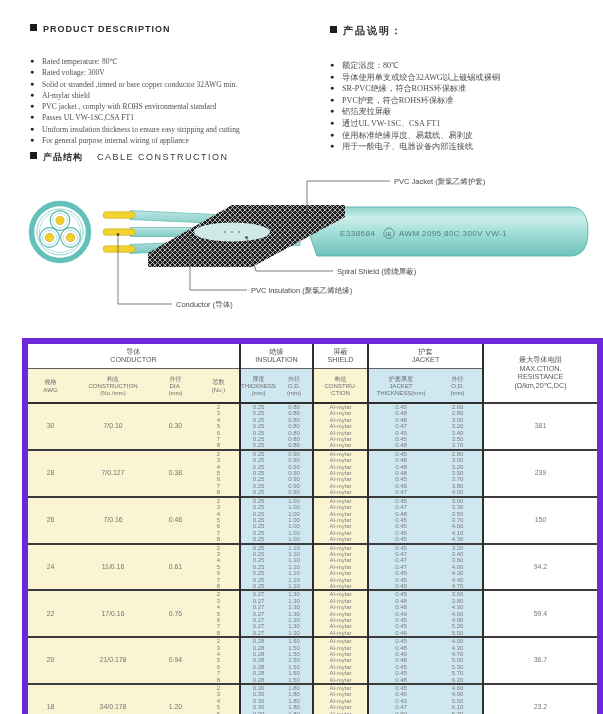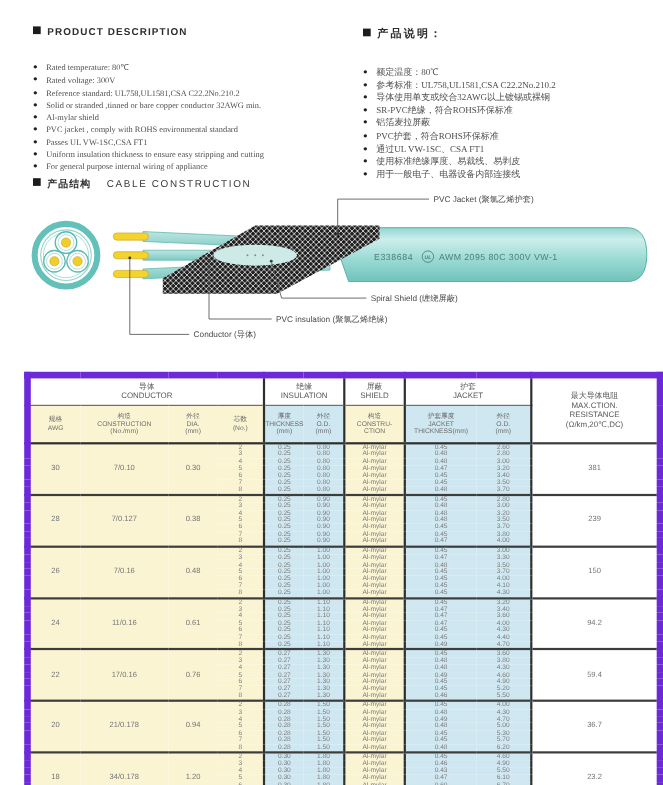--- a/index.html
+++ b/index.html
@@ -10,21 +10,21 @@
   .sq{display:inline-block;width:7px;height:7px;background:#1c1c1c;margin-right:6px;vertical-align:1px;}
   .sect-title{font-size:9px;font-weight:bold;color:#2d2d2d;letter-spacing:1px;}
   .col{position:absolute;top:24px;}
   .col-en{left:30px;width:292px;}
   .col-zh{left:330px;width:268px;}
   .col-zh .sect-title{font-size:10px;letter-spacing:2px;}
   ul.blist{list-style:none;margin:22px 0 0 0;padding:0;font-family:Liberation Serif, serif;}
   ul.blist li{position:relative;padding-left:12px;font-size:7.6px;line-height:11.3px;color:#4f4f4f;white-space:nowrap;}
   ul.blist li::before{content:"●";position:absolute;left:0;top:0;font-size:7px;color:#222;}
   .col-zh ul.blist li{font-size:8.2px;line-height:11.6px;}
-  #construction-header{position:absolute;left:30px;top:161px;text-align:right;}
+  #construction-header{position:absolute;left:30px;top:151px;text-align:right;}
   #construction-header .en{font-weight:normal;color:#3a3a3a;margin-left:14px;letter-spacing:1.5px;font-size:9px;}
   #diagram{position:absolute;left:0;top:175px;}
   
   #spec-table{position:absolute;left:22px;top:338px;border-collapse:collapse;table-layout:fixed;border:6px solid #6d28d9;}
   #spec-table td{text-align:center;vertical-align:middle;padding:0;color:#7d7d7d;}
   #spec-table thead tr.grp td{background:#fff;border-bottom:1px solid #606060;font-size:7.2px;line-height:8.5px;color:#585858;height:22px;padding:1px 0;}
   #spec-table thead tr.sub td{border-bottom:2px solid #2e2e2e;font-size:6.1px;line-height:7.2px;color:#6e6e6e;height:33px;}
   #spec-table td.resh{background:#fff;font-size:6.1px;line-height:7.4px;color:#6e6e6e;border-bottom:2px solid #2e2e2e;border-radius:18px;}
   #spec-table tbody td{font-size:6px;line-height:6.4px;height:6.4px;}
   #spec-table tbody td.big{font-size:6.9px;color:#767676;}
@@ -35,39 +35,37 @@
   .c-w{background:#fff;}
 </style>
 </head>
 <body>
 
 <div class="col col-en">
   <div class="sect-title"><span class="sq"></span><span>PRODUCT DESCRIPTION</span></div>
   <ul class="blist">
       <li>Rated temperature: 80℃</li>
       <li>Rated voltage: 300V</li>
-      <li>Reference standard: UL758,UL1581,CSA C22.2No.210.2</li>
       <li>Solid or stranded ,tinned or bare copper conductor 32AWG min.</li>
       <li>Al-mylar shield</li>
       <li>PVC jacket , comply with ROHS environmental standard</li>
       <li>Passes UL VW-1SC,CSA FT1</li>
       <li>Uniform insulation thickness to ensure easy stripping and cutting</li>
       <li>For general purpose internal wiring of appliance</li>
     </ul>
 </div>
 
 <div class="col col-zh">
   <div class="sect-title"><span class="sq"></span><span>产品说明：</span></div>
   <ul class="blist">
       <li>额定温度：80℃</li>
-      <li>参考标准：UL758,UL1581,CSA C22.2No.210.2</li>
       <li>导体使用单支或绞合32AWG以上镀锡或裸铜</li>
       <li>SR-PVC绝缘，符合ROHS环保标准</li>
+      <li>PVC护套，符合ROHS环保标准</li>
       <li>铝箔麦拉屏蔽</li>
-      <li>PVC护套，符合ROHS环保标准</li>
       <li>通过UL VW-1SC、CSA FT1</li>
       <li>使用标准绝缘厚度、易裁线、易剥皮</li>
       <li>用于一般电子、电器设备内部连接线</li>
     </ul>
 </div>
 
 <div id="construction-header" class="sect-title">
   <span class="sq"></span><span>产品结构</span><span class="en">CABLE CONSTRUCTION</span>
 </div>
 

